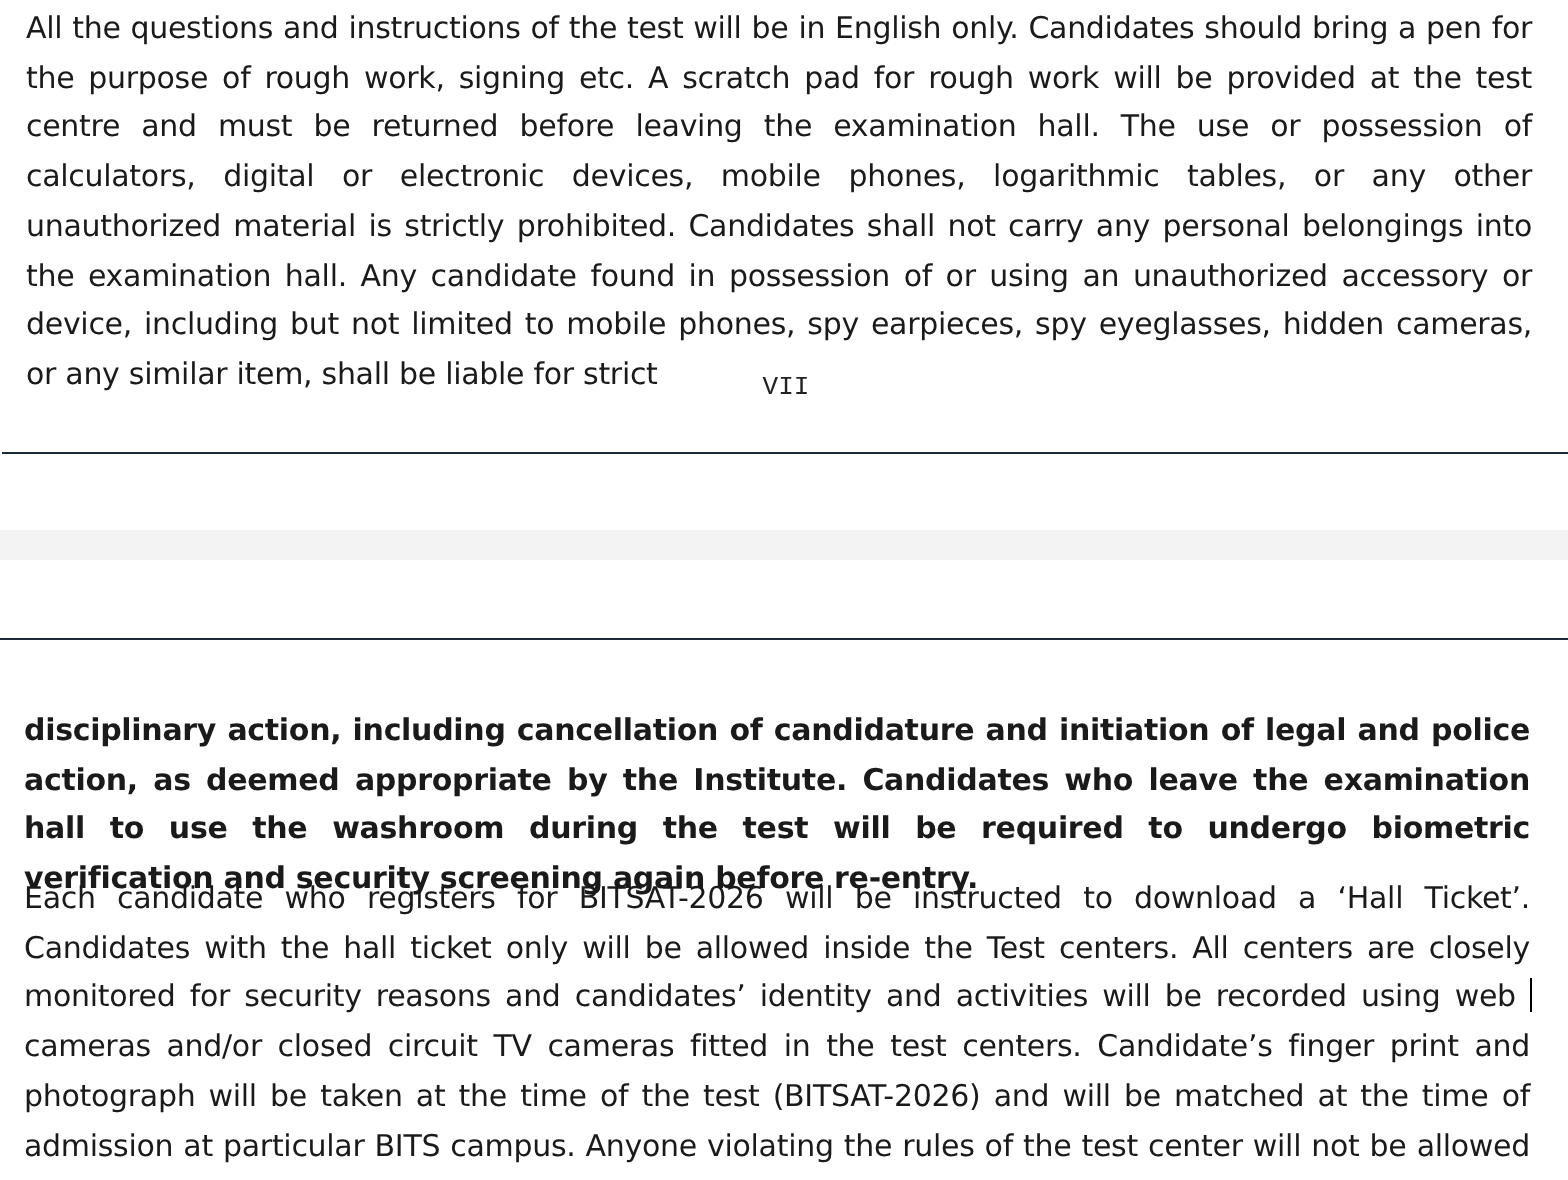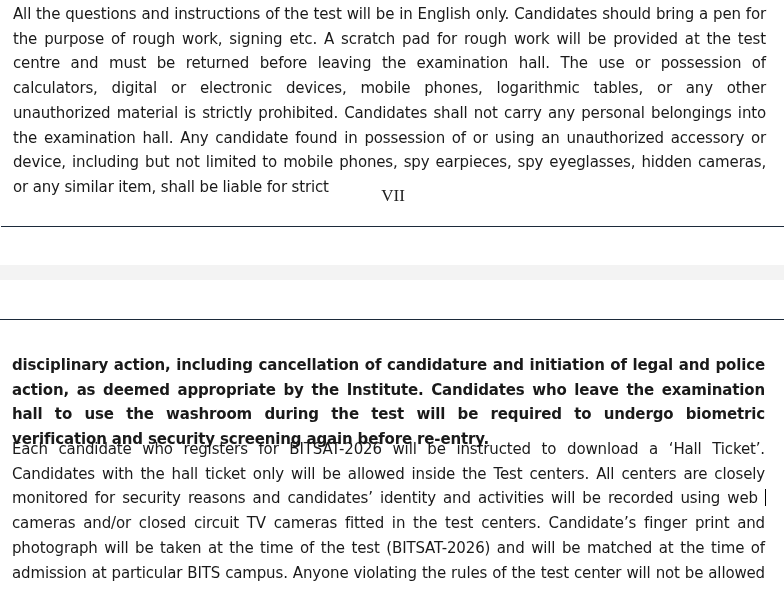--- a/index.html
+++ b/index.html
@@ -4,21 +4,21 @@
 <style>
   html, body { margin:0; padding:0; background:#ffffff; }
   body { width:784px; height:590px; overflow:hidden; position:relative;
          font-family:"DejaVu Sans", "Liberation Sans", sans-serif; color:#1a1a1a; }
   .page-top { position:absolute; left:1px; top:0; width:784px; height:226px; background:#fff;
               border-bottom:1px solid #1c2a3a; }
   .para { position:absolute; left:12px; width:753px; font-size:15px; line-height:24.7px;
           text-align:justify; letter-spacing:-0.15px; }
   .p1 { top:2px; }
   .page-num { position:absolute; top:186px; left:0; width:784px; text-align:center;
-              font-family:Liberation Serif, serif; font-size:17px; color:#222; }
+              font-family:Liberation Mono, monospace; font-size:13px; color:#222; }
   .gap { position:absolute; left:0; top:265px; width:784px; height:15px; background:#f3f3f3; }
   .page-bottom { position:absolute; left:0; top:319px; width:784px; height:271px; background:#fff;
                  border-top:1px solid #1c2a3a; }
   .p2 { top:353px;font-weight:bold; }
   .p3 { top:437px; }
   .cursor { display:inline-block; width:1px; height:17px; background:#000; vertical-align:-3px; margin-right:-1px; }
 </style>
 </head>
 <body>
 

